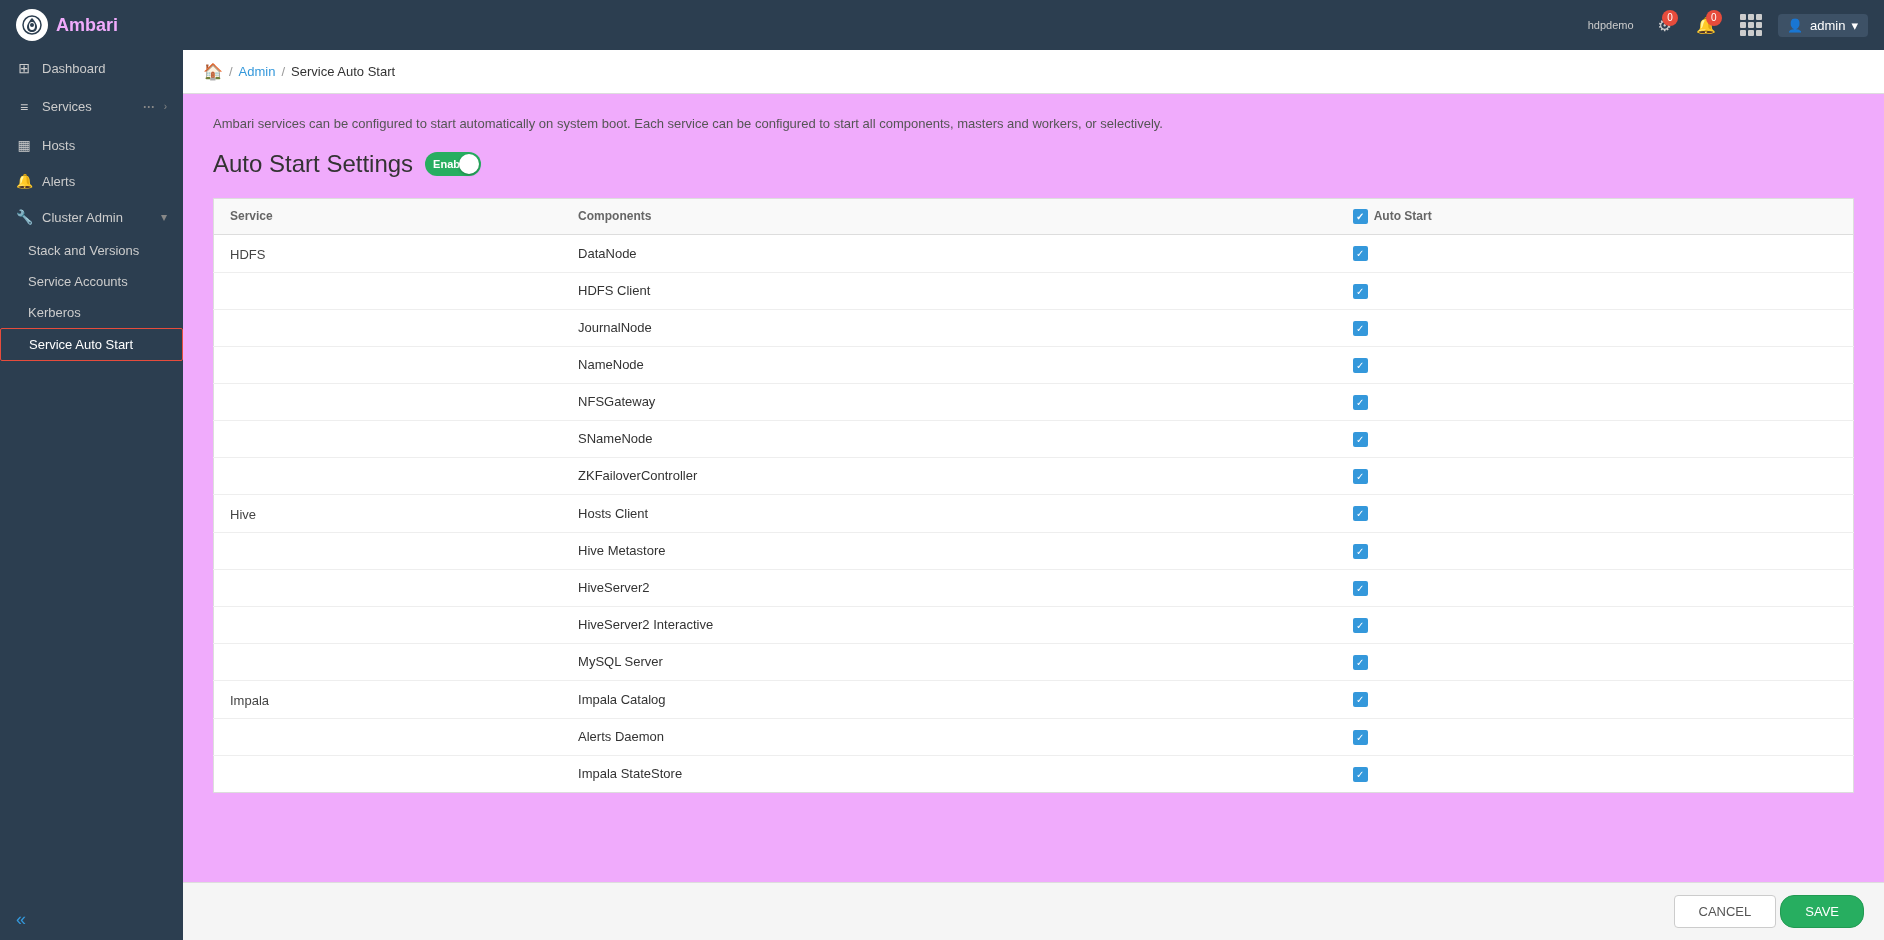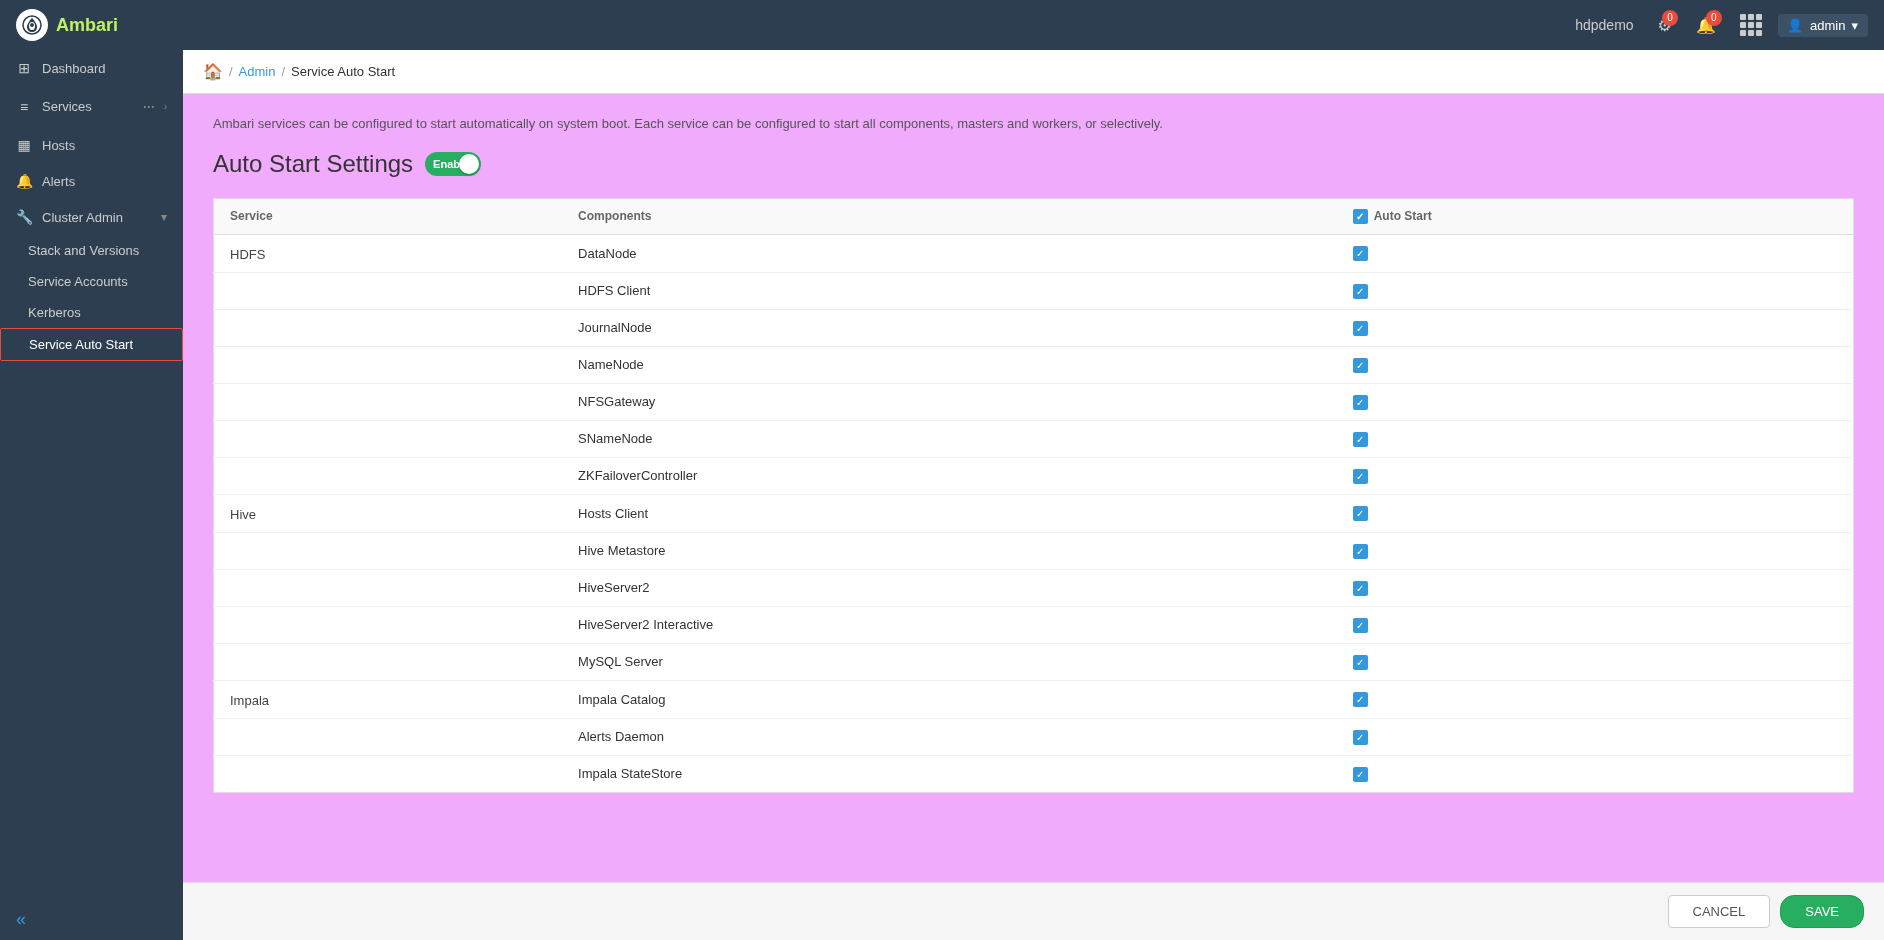--- a/index.html
+++ b/index.html
@@ -15,41 +15,41 @@
       padding: 0 16px;
       flex-shrink: 0;
       z-index: 100;
     }
     .navbar-brand {
       display: flex;
       align-items: center;
       gap: 8px;
       font-size: 18px;
       font-weight: bold;
-      color: #bef264;
+      color: #f0abfc;
     }
     .navbar-brand-icon {
       width: 32px;
       height: 32px;
       background: #fff;
       border-radius: 50%;
       display: flex;
       align-items: center;
       justify-content: center;
       color: #2c3e50;
       font-size: 16px;
     }
     .navbar-spacer { flex: 1; }
     .navbar-right {
       display: flex;
       align-items: center;
       gap: 16px;
       color: #ccc;
     }
-    .navbar-cluster-name { font-size: 14px; color: #ccc; }
+    .navbar-cluster-name { font-size: 11px; color: #ccc; }
     .navbar-icon-btn {
       display: flex;
       align-items: center;
       gap: 4px;
       cursor: pointer;
       color: #ccc;
       font-size: 13px;
       position: relative;
     }
     .navbar-badge {
@@ -280,21 +280,21 @@
       gap: 6px;
     }
 
     
     .footer-bar {
       background: #f5f5f5;
       border-top: 1px solid #ddd;
       padding: 12px 20px;
       display: flex;
       justify-content: flex-end;
-      gap: 10px;
+      gap: 4px;
       flex-shrink: 0;
     }
     .btn-cancel {
       padding: 8px 24px;
       background: #fff;
       border: 1px solid #ccc;
       border-radius: 4px;
       cursor: pointer;
       font-size: 13px;
       color: #555;

